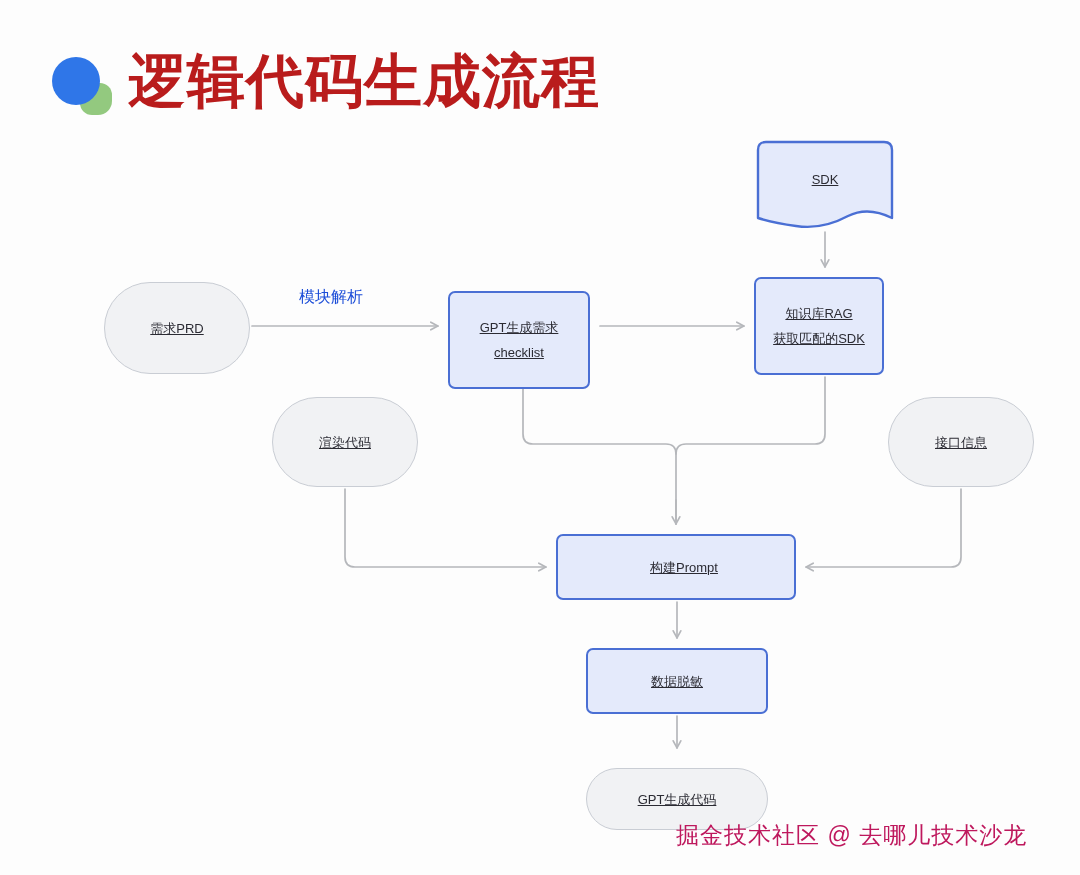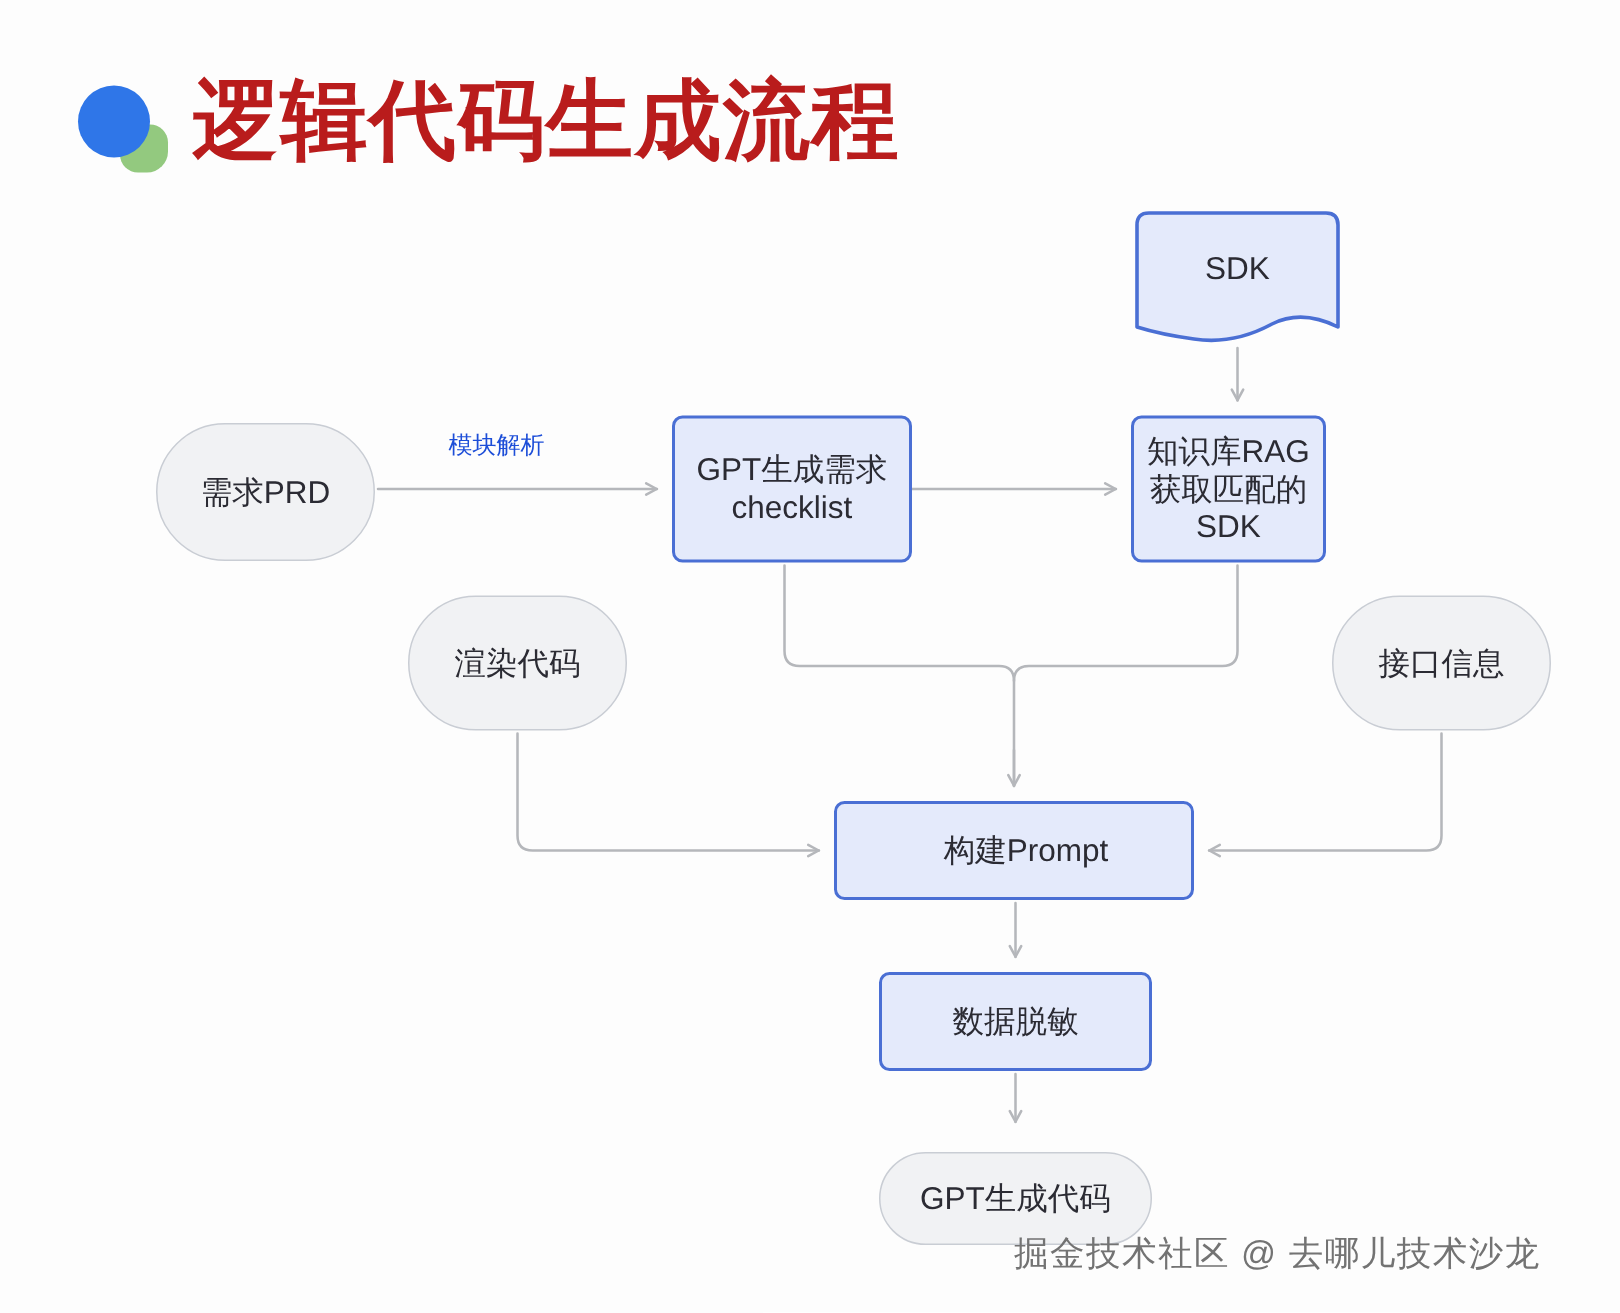--- a/index.html
+++ b/index.html
@@ -81,23 +81,24 @@
 
   
   .node {
     position: absolute;
     box-sizing: border-box;
     display: flex;
     align-items: center;
     justify-content: center;
     text-align: center;
     color: #2b2b33;
-    font-size: 21px;
+    font-size: 13px;
     line-height: 25px;
     z-index: 3;
+    text-decoration: underline;
   }
   .node .node-label { white-space: pre-line; }
 
   .node.process {
     background: #e4eafb;
     border: 2px solid #4a6fd4;
     border-radius: 7px;
   }
   .node.terminal {
     background: #f1f2f4;
@@ -130,21 +131,21 @@
     white-space: nowrap;
     z-index: 4;
   }
 
   
   #watermark {
     position: absolute;
     left: 676px;
     top: 820px;
     font-size: 23px;
-    color: #737373;
+    color: #be185d;
     white-space: nowrap;
     letter-spacing: 1px;
     z-index: 5;
   }
 </style>
 </head>
 <body>
 
 <div id="page">
 
@@ -187,21 +188,21 @@
         <path d="M677,716 L677,748" marker-end="url(#arrow)"></path>
       </g>
     </svg>
 
     <div class="edge-label" style="left:299px; top:287px;">模块解析</div>
 
     <div class="node terminal" style="left:104px; top:282px; width:146px; height:92px;">
       <span class="node-label">需求PRD</span>
     </div>
 
-    <div class="node process" style="left:448px; top:277px; width:160px; height:98px;">
+    <div class="node process" style="left:448px; top:291px; width:142px; height:98px;">
       <span class="node-label">GPT生成需求
 checklist</span>
     </div>
 
     <div class="node doc" style="left:750px; top:140px; width:150px; height:94px;">
       <svg class="doc-svg" viewBox="0 0 150 94" preserveAspectRatio="none">
         <path d="M8,10 Q8,2 16,2 L134,2 Q142,2 142,10 L142,78
                  Q118,66 98,76 Q72,90 46,86 Q24,83 8,78 Z" fill="#e4eafb" stroke="#4a6fd4" stroke-width="2.4" stroke-linejoin="round"></path>
       </svg>
       <span class="node-label">SDK</span>

